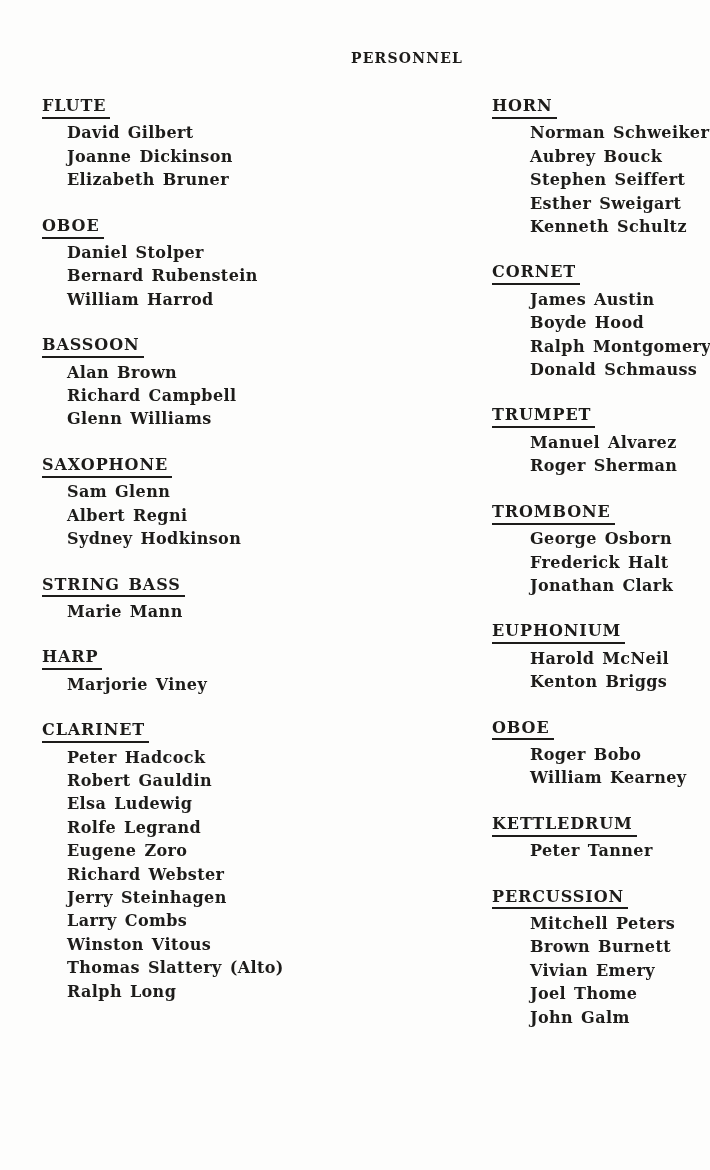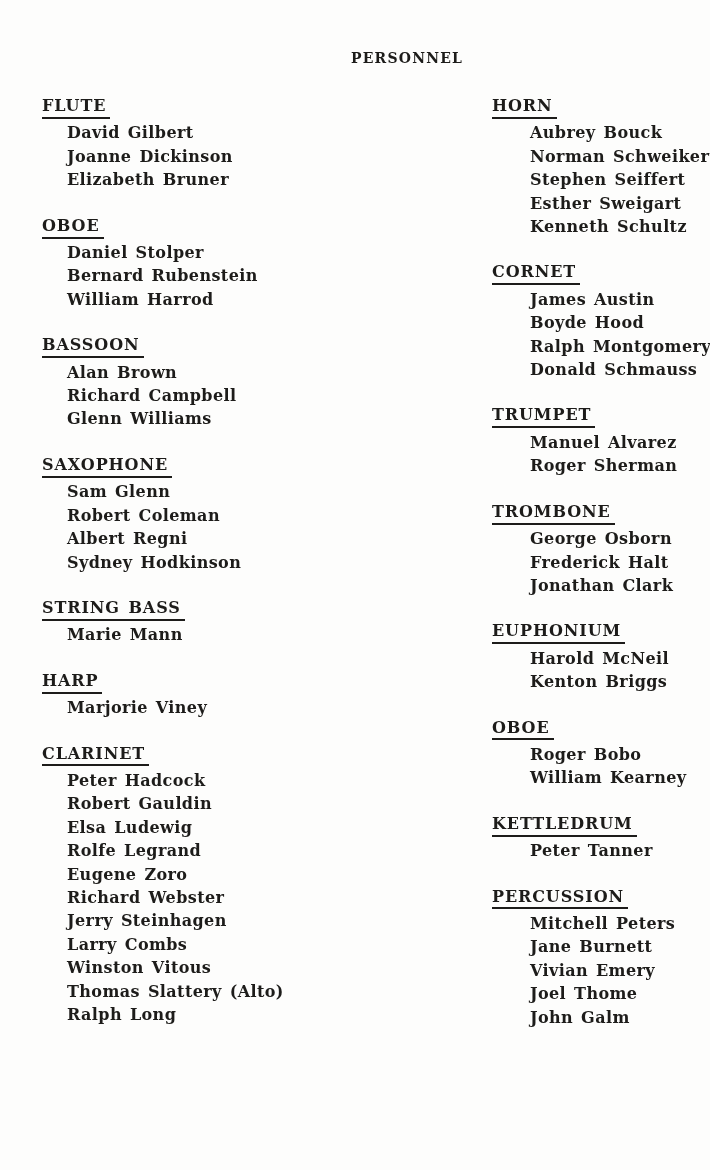--- a/index.html
+++ b/index.html
@@ -73,21 +73,20 @@
       </div>
       <div class="section">
         <div class="heading-row"><span class="heading">BASSOON</span></div>
         <div class="member">Alan Brown</div>
         <div class="member">Richard Campbell</div>
         <div class="member">Glenn Williams</div>
       </div>
       <div class="section">
         <div class="heading-row"><span class="heading">SAXOPHONE</span></div>
         <div class="member">Sam Glenn</div>
-        <div class="member">Robert Coleman</div>
         <div class="member">Albert Regni</div>
         <div class="member">Sydney Hodkinson</div>
       </div>
       <div class="section">
         <div class="heading-row"><span class="heading">STRING BASS</span></div>
         <div class="member">Marie Mann</div>
       </div>
       <div class="section">
         <div class="heading-row"><span class="heading">HARP</span></div>
         <div class="member">Marjorie Viney</div>
@@ -103,22 +102,22 @@
         <div class="member">Jerry Steinhagen</div>
         <div class="member">Larry Combs</div>
         <div class="member">Winston Vitous</div>
         <div class="member">Thomas Slattery (Alto)</div>
         <div class="member">Ralph Long</div>
       </div>
     </div>
   <div class="col col-right" id="col-right">
       <div class="section">
         <div class="heading-row"><span class="heading">HORN</span></div>
+        <div class="member">Norman Schweikert</div>
         <div class="member">Aubrey Bouck</div>
-        <div class="member">Norman Schweikert</div>
         <div class="member">Stephen Seiffert</div>
         <div class="member">Esther Sweigart</div>
         <div class="member">Kenneth Schultz</div>
       </div>
       <div class="section">
         <div class="heading-row"><span class="heading">CORNET</span></div>
         <div class="member">James Austin</div>
         <div class="member">Boyde Hood</div>
         <div class="member">Ralph Montgomery</div>
         <div class="member">Donald Schmauss</div>
@@ -144,19 +143,19 @@
         <div class="member">Roger Bobo</div>
         <div class="member">William Kearney</div>
       </div>
       <div class="section">
         <div class="heading-row"><span class="heading">KETTLEDRUM</span></div>
         <div class="member">Peter Tanner</div>
       </div>
       <div class="section">
         <div class="heading-row"><span class="heading">PERCUSSION</span></div>
         <div class="member">Mitchell Peters</div>
-        <div class="member">Jane Burnett</div>
+        <div class="member">Brown Burnett</div>
         <div class="member">Vivian Emery</div>
         <div class="member">Joel Thome</div>
         <div class="member">John Galm</div>
       </div>
     </div>
 </div>
 
 </body></html>

